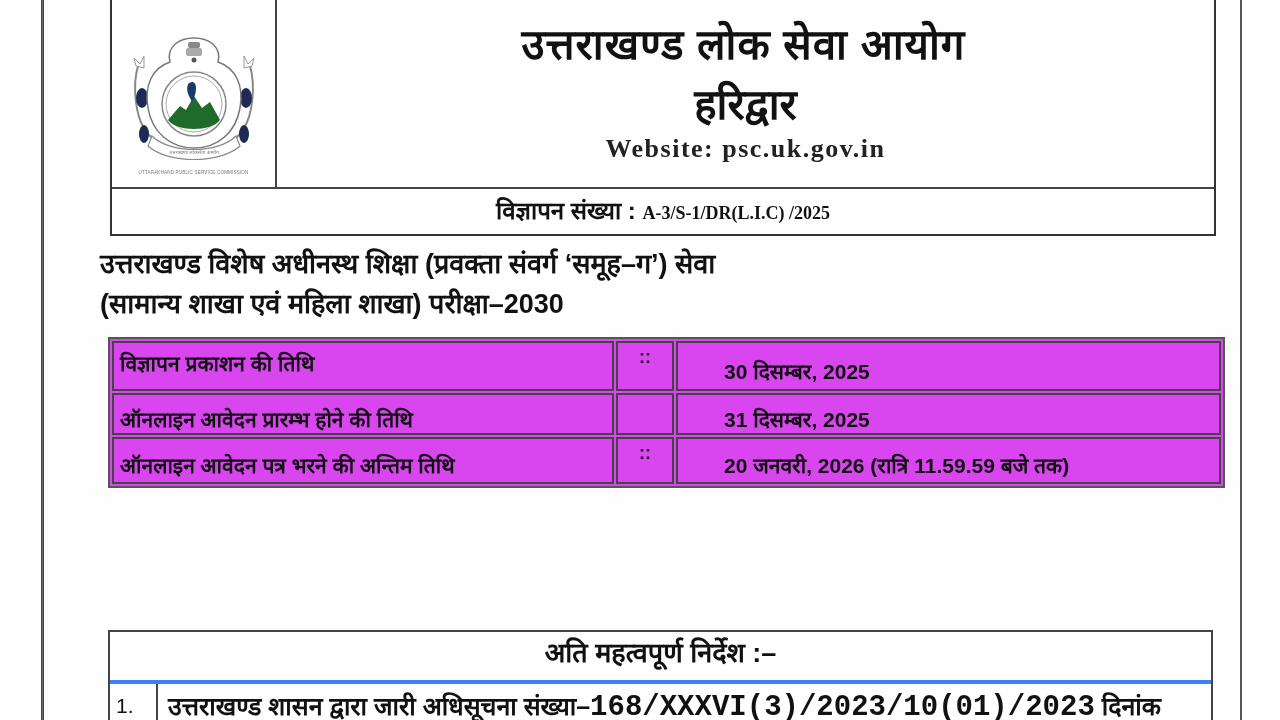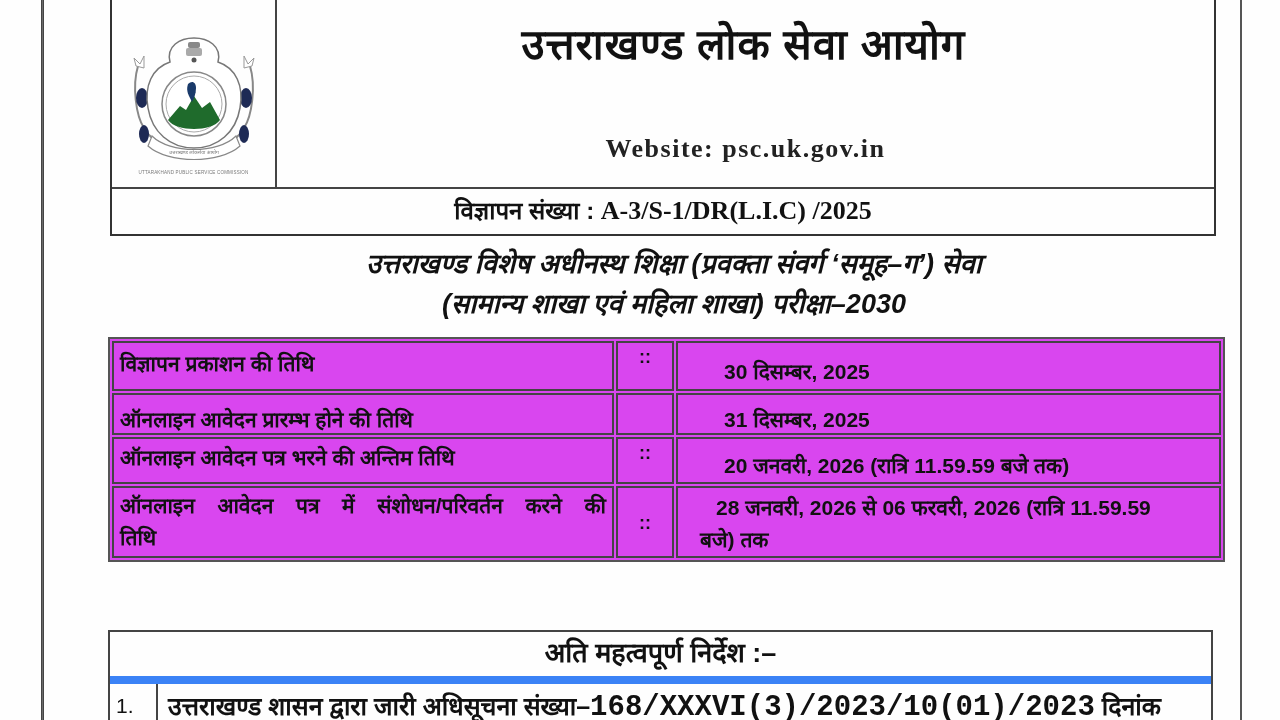--- a/index.html
+++ b/index.html
@@ -46,25 +46,25 @@
     .title-website {
       position: absolute; left: 0; right: 0; top: 134px;
       font-family: "Liberation Serif", serif; font-weight: bold;
       font-size: 26px; letter-spacing: 1.5px; color: #222;
     }
     .advt-row {
       position: absolute; left: 0; right: 0; top: 187px; height: 47px;
       border-top: 2px solid #444; box-sizing: border-box;
       text-align: center; font-size: 24px; font-weight: bold; line-height: 44px;
     }
-    .advt-row .advt-num { font-family: "Liberation Serif", serif; font-size: 26px; }
+    .advt-row .advt-num { font-family: "Liberation Serif", serif; font-size: 18px; }
     
     .subtitle {
-      position: absolute; left: 121px; width: 1106px; text-align: center;
-      font-size: 27px; font-weight: bold; font-style: italic;
+      position: absolute; left: 100px; width: 1106px; 
+      font-size: 27px; font-weight: bold;
     }
     .subtitle.l1 { top: 244px; }
     .subtitle.l2 { top: 284px; }
     
     .dates-table {
       position: absolute; left: 108px; top: 337px; width: 1111px;
       border-collapse: separate; border-spacing: 2px;
       border: 2px solid #555; background: #d946ef;
       table-layout: fixed;
     }
@@ -72,37 +72,37 @@
       border: 2px solid #444; padding: 0 6px; vertical-align: top;
       font-size: 21px; font-weight: bold; box-sizing: border-box;
     }
     .dates-table td.sep { text-align: center; font-size: 18px; vertical-align: middle; }
     .dates-table td.sep.top { vertical-align: top; padding-top: 4px; }
     .dates-table td.val { padding-left: 46px; }
     .dates-table tr.r1 td { height: 50px; }
     .dates-table tr.r1 td.lab, .dates-table tr.r1 td.val { padding-top: 6px; }
     .dates-table tr.r1 td.val { padding-top: 14px; }
     .dates-table tr.r2 td { height: 35px; padding-top: 10px; }
-    .dates-table tr.r3 td { height: 47px; padding-top: 4px; }
+    .dates-table tr.r3 td { height: 47px; padding-top: 12px; }
     .dates-table tr.r3 td.val { padding-top: 12px; }
     .dates-table tr.r4 td { height: 67px; padding-top: 2px; line-height: 31px; }
     .dates-table tr.r4 td.val { padding-top: 16px; }
     .dates-table tr.r5 td { height: 67px; padding-top: 2px; line-height: 32px; }
     .dates-table tr.r5 td.val { padding-top: 4px; padding-left: 38px; text-indent: 0; }
     .serif { font-family: "Liberation Serif", serif; font-weight: normal; font-size: 24px; }
     .val-wrap-first { display: block; }
     .val-wrap-second { display: block; margin-left: -16px; }
     
     .instr-box {
       position: absolute; left: 108px; top: 630px; width: 1105px; height: 100px;
       border: 2px solid #444; box-sizing: border-box;
     }
     .instr-heading {
       position: absolute; left: 0; right: 0; top: 0; height: 52px;
-      border-bottom: 8px solid #3b82f6; box-sizing: border-box;
+      border-bottom: 4px solid #3b82f6; box-sizing: border-box;
       text-align: center; font-size: 27px; font-weight: bold; line-height: 42px;
     }
     .instr-num {
       position: absolute; left: 0; top: 52px; width: 48px; height: 60px;
       border-right: 2px solid #444; box-sizing: border-box;
       font-size: 21px; padding-left: 6px; padding-top: 10px;
     }
     .instr-text {
       position: absolute; left: 58px; top: 56px; right: 6px;
       font-size: 25px; font-weight: bold; white-space: nowrap;
@@ -141,20 +141,21 @@
       <circle cx="64" cy="68" r="28" fill="#fff" stroke="#aaa" stroke-width="1"></circle>
 
       <path d="M38 84 L50 70 L56 74 L64 60 L72 72 L80 66 L90 84 C82 96, 46 96, 38 84 Z" fill="#1f6b2c"></path>
 
       <path d="M58 48 C62 44, 66 46, 66 52 C66 58, 64 62, 62 66 L60 62 C58 58, 56 54, 58 48 Z" fill="#1a3a6a"></path>
     </svg>
     <div class="logo-caption">UTTARAKHAND PUBLIC SERVICE COMMISSION</div>
   </div>
   <div class="title-cell">
     <div class="title-main">उत्तराखण्ड लोक सेवा आयोग</div>
+    <div class="title-city">हरिद्वार</div>
     <div class="title-website">Website: psc.uk.gov.in</div>
   </div>
   <div class="advt-row">
     <span>विज्ञापन संख्या : </span><span class="advt-num">A-3/S-1/DR(L.I.C) /2025</span>
   </div>
 </div>
 
 <div class="subtitle l1">उत्तराखण्ड विशेष अधीनस्थ शिक्षा (प्रवक्ता संवर्ग ‘समूह–ग’) सेवा</div>
 <div class="subtitle l2">(सामान्य शाखा एवं महिला शाखा) परीक्षा–2030</div>
 
@@ -173,31 +174,20 @@
   <tr class="r2">
     <td class="lab">ऑनलाइन आवेदन प्रारम्भ होने की तिथि</td>
     <td class="sep"></td>
     <td class="val">31 दिसम्बर, 2025</td>
   </tr>
   <tr class="r3">
     <td class="lab">ऑनलाइन आवेदन पत्र भरने की अन्तिम तिथि</td>
     <td class="sep top">::</td>
     <td class="val">20 जनवरी, 2026 (रात्रि 11.59.59 बजे तक)</td>
   </tr>
-  <tr class="r5">
-    <td class="lab">
-          <span style="display:block;text-align:justify;text-align-last:justify;">ऑनलाइन आवेदन पत्र में संशोधन/परिवर्तन करने की</span>
-          <span style="display:block">तिथि</span>
-        </td>
-    <td class="sep">::</td>
-    <td class="val">
-          <span class="val-wrap-first">28 जनवरी, 2026 से 06 फरवरी, 2026 (रात्रि 11.59.59</span>
-          <span class="val-wrap-second">बजे) तक</span>
-        </td>
-  </tr>
 </tbody>
   </table>
 
 <div class="instr-box">
   <div class="instr-heading">अति महत्वपूर्ण निर्देश :–</div>
   <div class="instr-num">1.</div>
   <div class="instr-text"><span>उत्तराखण्ड शासन द्वारा जारी अधिसूचना संख्या–</span><span class="serif-part">168/XXXVI(3)/2023/10(01)/2023</span><span> दिनांक</span></div>
 </div>
 
 </body></html>

